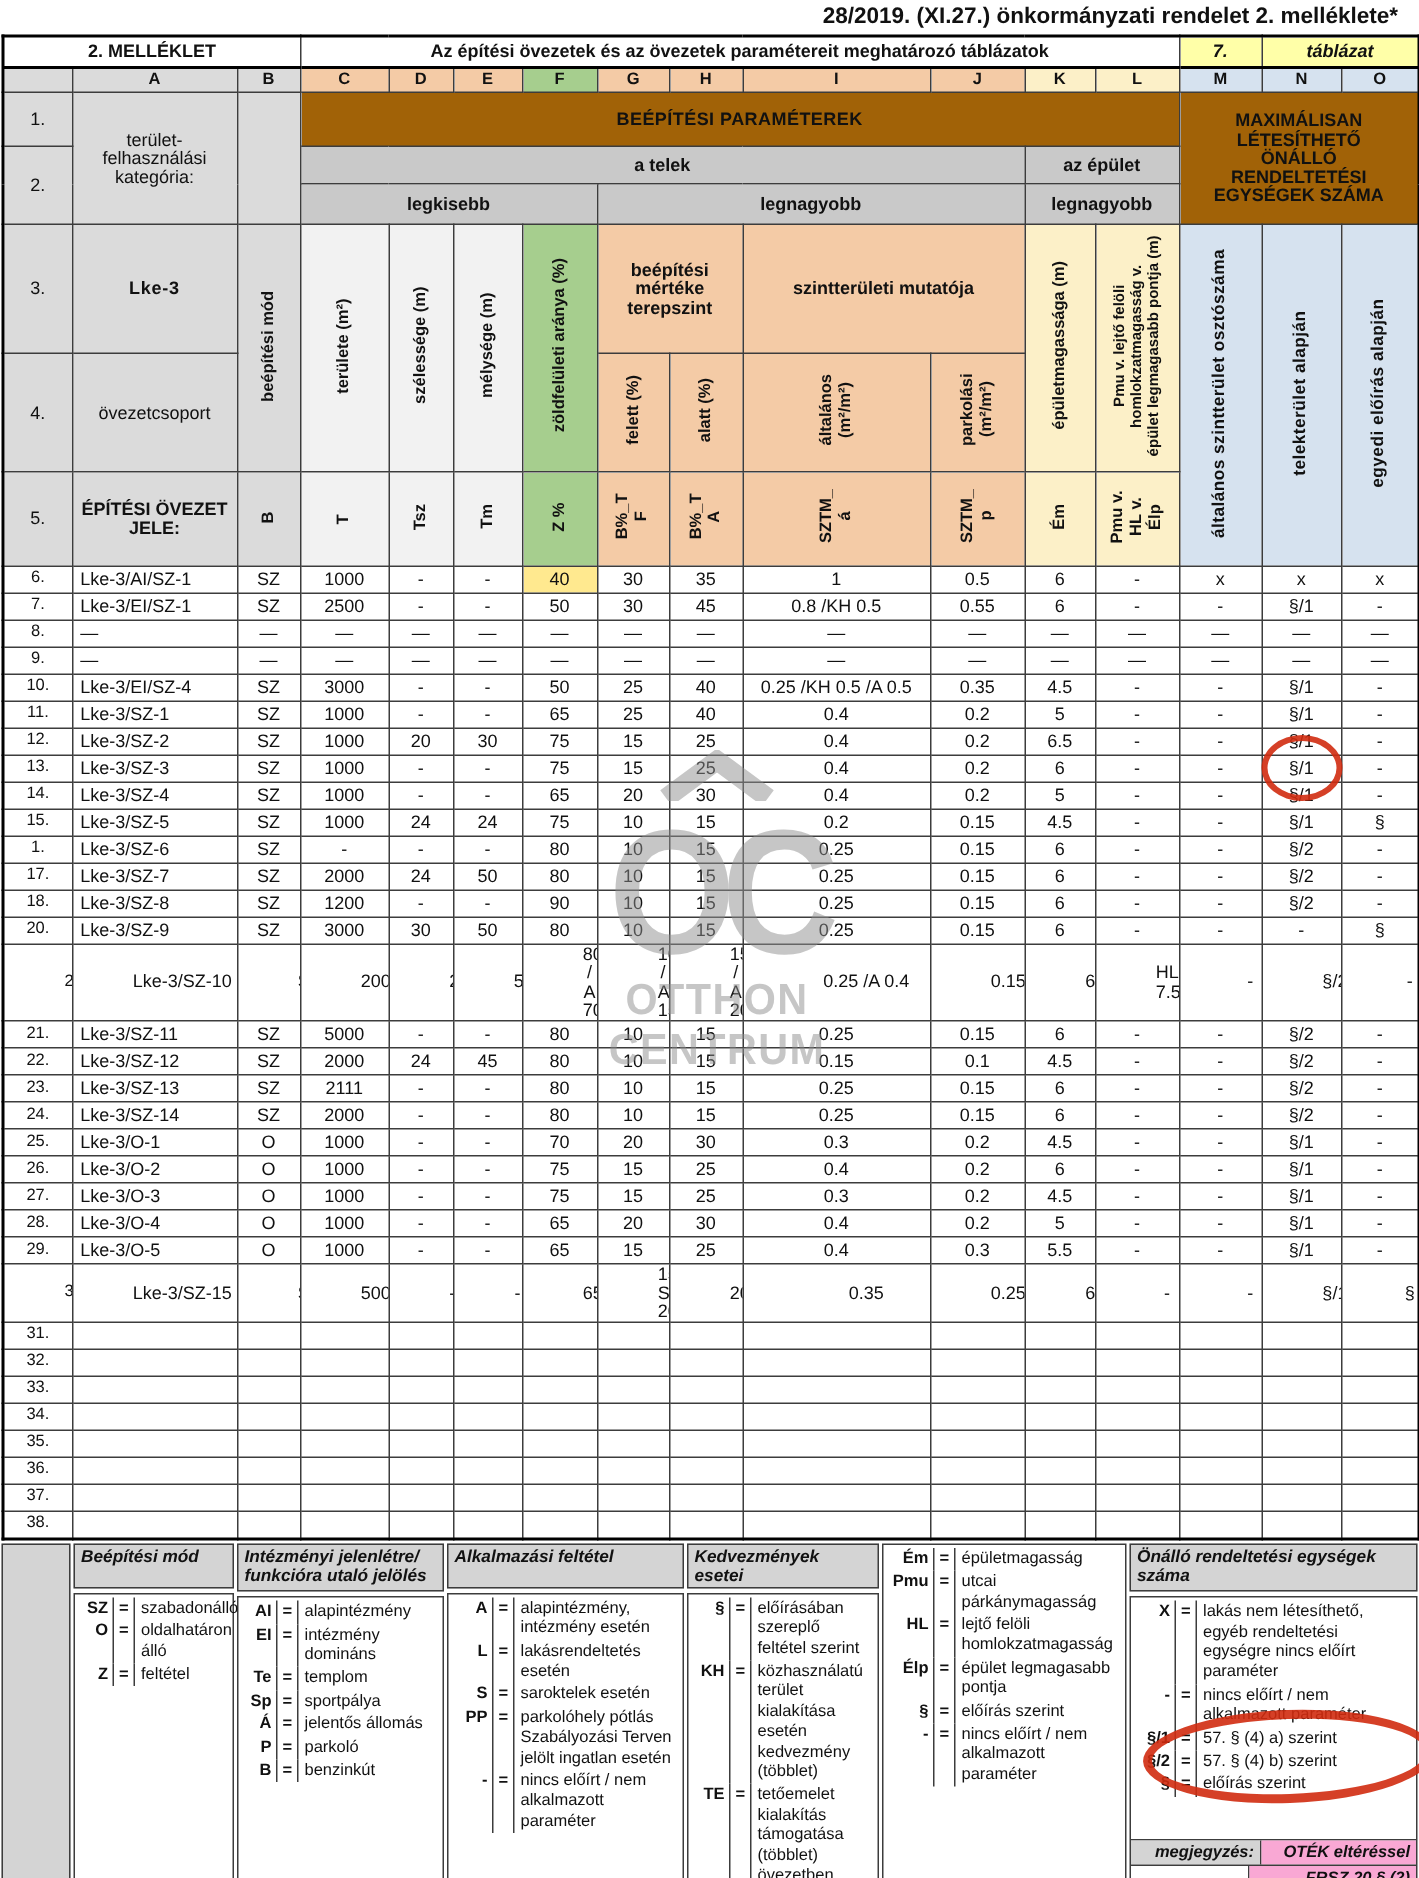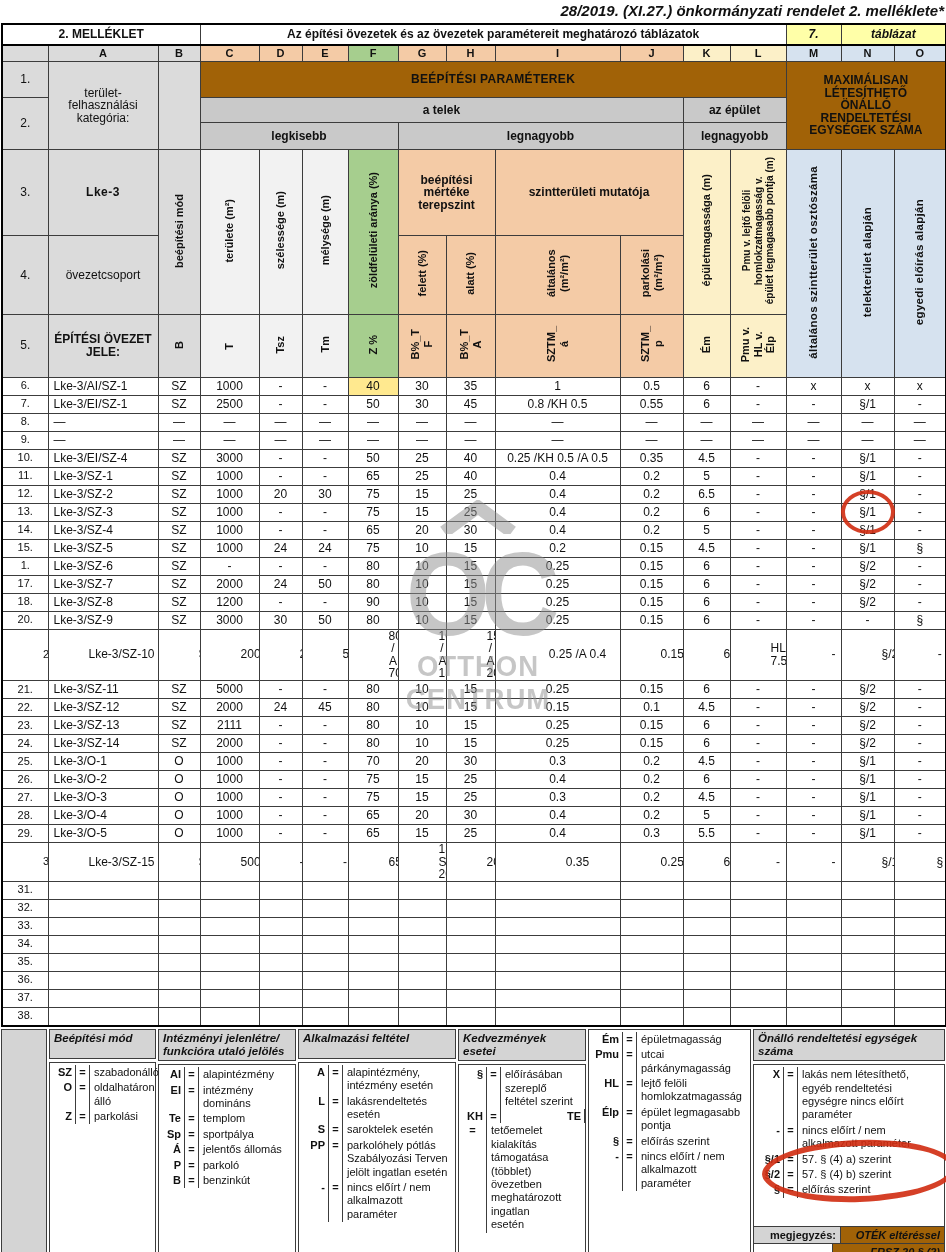--- a/index.html
+++ b/index.html
@@ -2,22 +2,22 @@
 <html><head>
 <meta charset="utf-8">
 <title>28/2019. önkormányzati rendelet 2. melléklete</title>
 <style>
   html,body{margin:0;padding:0;background:#ffffff;}
   body{width:946px;font-family:"Liberation Sans",sans-serif;color:#111;}
   #page{position:relative;width:946px;height:1252px;overflow:hidden;background:#fff;}
   .pre{white-space:pre-line;}
 
   
-  #page-title{height:21px;padding:2px 2px 0 0;text-align:right;font-size:15px;
-    font-weight:bold;font-style:italic;}
+  #page-title{height:21px;padding:2px 14px 0 0;text-align:right;font-size:15px;
+    font-weight:bold;}
 
   
   table.zt{border-collapse:collapse;table-layout:fixed;width:944px;margin-left:1px;}
   table.zt td{border:1px solid #3c3c3c;padding:0;text-align:center;vertical-align:middle;
     font-size:12px;line-height:1.05;overflow:hidden;}
   table.zt{border:2px solid #000;}
   tr.meta-row td{height:19px;font-weight:bold;border-bottom:2px solid #000;}
   td.meta-title{font-size:11.5px;}
   td.meta-yellow{background:#ffffa8;font-style:italic;}
   tr.letters-row td{height:15px;font-weight:bold;font-size:11px;}
@@ -67,22 +67,22 @@
   .lbody{border:1px solid #3c3c3c;flex:1;display:flex;flex-direction:column;overflow:visible;}
   .lgrid{display:grid;padding-top:2px;}
   .lgrid .code{font-weight:bold;font-size:11px;text-align:right;padding:1px 3px;
     border-right:1px solid #3c3c3c;}
   .lgrid .eq{font-weight:bold;font-size:11px;text-align:center;padding:1px 1px;
     border-right:1px solid #3c3c3c;}
   .lgrid .desc{font-size:11px;padding:1px 4px;line-height:1.22;position:relative;overflow:visible;}
   .lspacer{flex:1;}
   .noterow{display:flex;border-top:1px solid #3c3c3c;}
   .noterow .nlabel{width:78px;background:#d4d4d4;border-right:1px solid #3c3c3c;
-    font-weight:bold;font-size:11px;text-align:right;padding:2px 4px;}
-  .noterow .nval{flex:1;background:#a16207;font-weight:bold;font-style:italic;font-size:11px;
+    font-weight:bold;font-style:italic;font-size:11px;text-align:right;padding:2px 4px;}
+  .noterow .nval{flex:1;background:#f9a8d4;font-weight:bold;font-style:italic;font-size:11px;
     text-align:right;padding:2px 4px;}
   .noterow .nblank{width:78px;border-right:1px solid #3c3c3c;background:#fff;}
 
   
   .red-ellipse{position:absolute;border:4px solid #d02b10;border-radius:50%;
     pointer-events:none;z-index:8;opacity:.9;}
   #circle-table{width:46px;height:36px;left:50%;top:50%;transform:translate(-50%,-50%);}
   #circle-legend{width:182px;height:50px;left:-36px;top:-12px;border-width:6px;
     transform:rotate(-2deg);}
 
@@ -830,21 +830,21 @@
         <div class="lbody">
           <div class="lgrid" style="grid-template-columns: 26px 14px 1fr;">
             <div class="code">SZ</div>
             <div class="eq">=</div>
             <div class="desc">szabadonálló</div>
             <div class="code">O</div>
             <div class="eq">=</div>
             <div class="desc">oldalhatáron álló</div>
             <div class="code">Z</div>
             <div class="eq">=</div>
-            <div class="desc">parkolási</div>
+            <div class="desc">feltétel</div>
           </div>
         </div>
       </div>
       <div class="lsec" style="width: 138px;">
         <div class="lhead pre">Intézményi jelenlétre/
 funkcióra utaló jelölés</div>
         <div class="lbody">
           <div class="lgrid" style="grid-template-columns: 26px 14px 1fr;">
             <div class="code">AI</div>
             <div class="eq">=</div>
@@ -894,20 +894,21 @@
       </div>
       <div class="lsec" style="width: 128px;">
         <div class="lhead pre">Kedvezmények esetei</div>
         <div class="lbody">
           <div class="lgrid" style="grid-template-columns: 28px 14px 1fr;">
             <div class="code">§</div>
             <div class="eq">=</div>
             <div class="desc">előírásában szereplő feltétel szerint</div>
             <div class="code">KH</div>
             <div class="eq">=</div>
+            <div class="desc">közhasználatú terület kialakítása esetén kedvezmény (többlet)</div>
             <div class="code">TE</div>
             <div class="eq">=</div>
             <div class="desc">tetőemelet kialakítás támogatása (többlet) övezetben meghatározott ingatlan esetén</div>
           </div>
         </div>
       </div>
       <div class="lsec" style="width: 163px;">
         <div class="lbody">
           <div class="lgrid" style="grid-template-columns: 34px 14px 1fr;">
             <div class="code">Ém</div>

